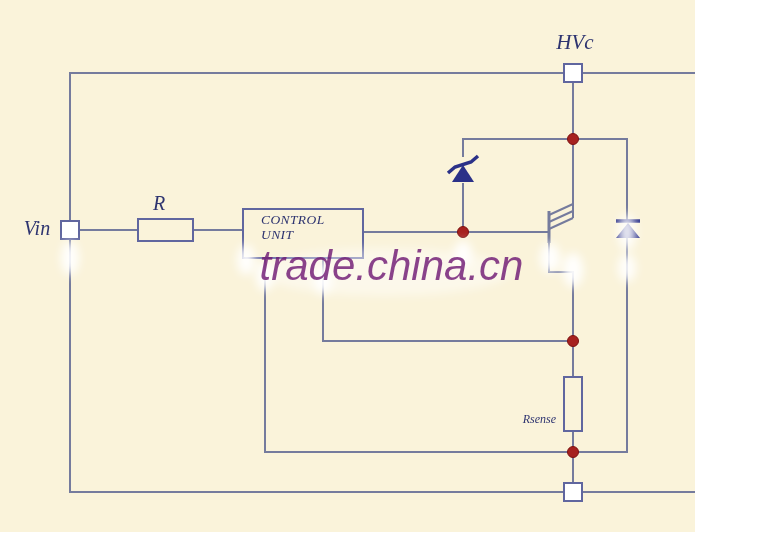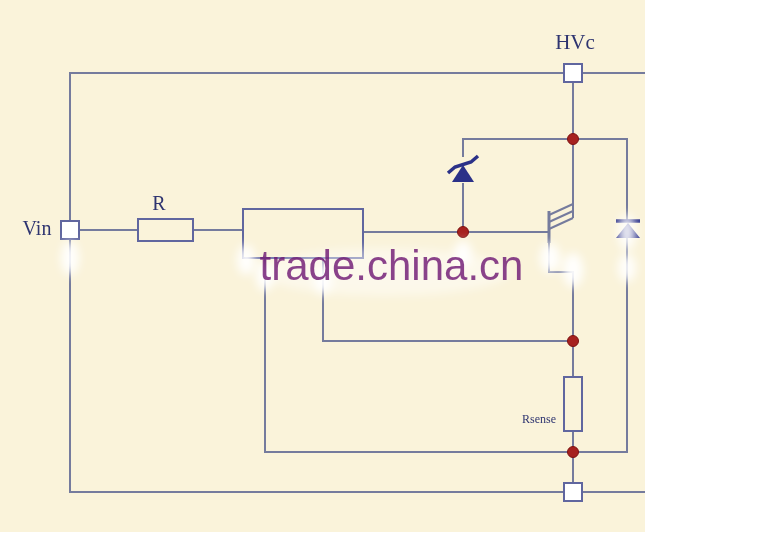--- a/index.html
+++ b/index.html
@@ -1,19 +1,20 @@
 <!DOCTYPE html>
 <html><head>
 <meta charset="utf-8">
 <style>
   html,body{margin:0;padding:0;background:#ffffff;}
   #stage{
-    position:relative;width:645px;height:555px;overflow:hidden;
+    position:relative;width:695px;height:555px;overflow:hidden;
     background:#ffffff;
     font-family:"Liberation Serif", serif;
+    font-style:italic;
   }
   #cream{position:absolute;left:0;top:0;width:771px;height:532px;background:#faf3da;}
   svg{position:absolute;left:0;top:0;}
   .label{
     position:absolute;color:#2e3470;
     font-family:"Liberation Serif", serif;
     white-space:pre-line;
   }
   #lbl-hvc{left:540px;top:30px;width:70px;text-align:center;font-size:21px;}
   #lbl-vin{left:16px;top:217px;width:42px;text-align:center;font-size:20px;}
@@ -99,16 +100,17 @@
       <ellipse cx="550" cy="258" rx="10" ry="15" opacity="0.95"></ellipse>
       <ellipse cx="573" cy="270" rx="10" ry="17" opacity="0.95"></ellipse>
       <ellipse cx="627" cy="232" rx="9" ry="18" opacity="0.9"></ellipse>
       <ellipse cx="627" cy="268" rx="9" ry="14" opacity="0.9"></ellipse>
     </g>
   </svg>
 
   <div class="label" id="lbl-hvc">HVc</div>
   <div class="label" id="lbl-vin">Vin</div>
   <div class="label" id="lbl-r">R</div>
+  <div class="label" id="lbl-cu">CONTROL UNIT</div>
   <div class="label" id="lbl-rsense">Rsense</div>
 
   <div id="watermark">trade.china.cn</div>
 </div>
 
 </body></html>

